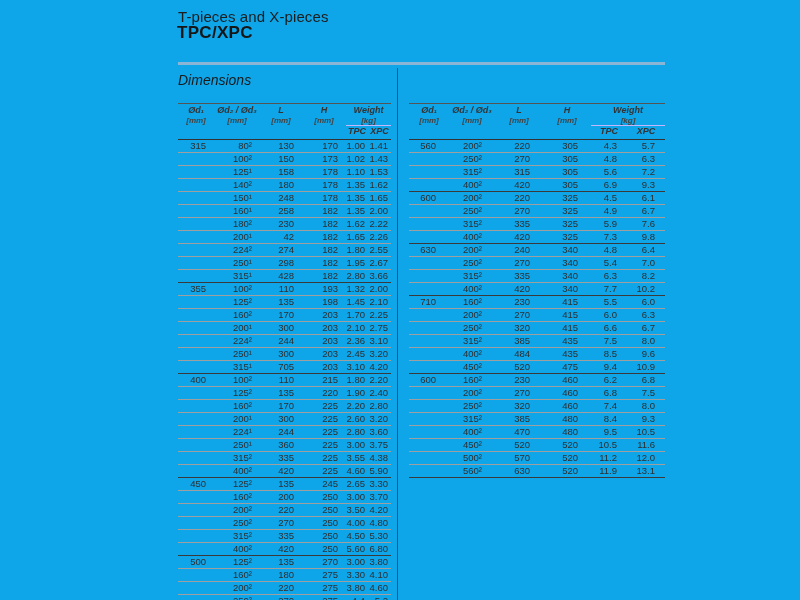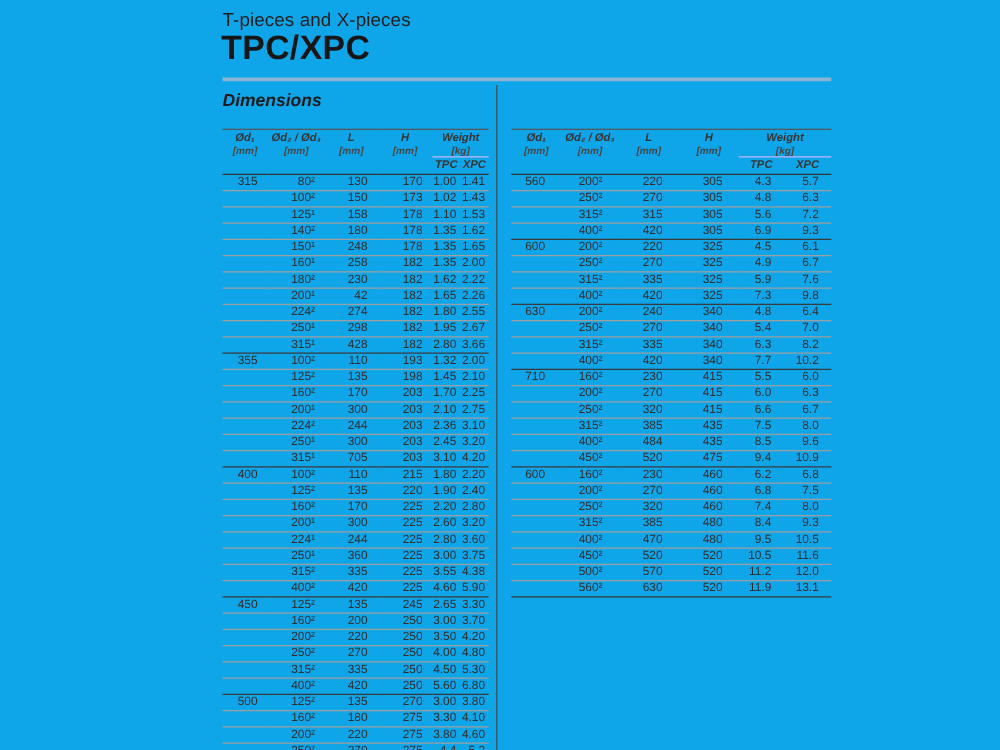--- a/index.html
+++ b/index.html
@@ -23,21 +23,21 @@
     left: 178px;
     top: 8px;
     font-size: 15px;
     color: #1d1d1d;
     letter-spacing: 0.1px;
   }
   .title {
     position: absolute;
     left: 177px;
     top: 23px;
-    font-size: 27px;
+    font-size: 17px;
     font-weight: 800;
     color: #161616;
     letter-spacing: 0.3px;
   }
   .accent-rule {
     position: absolute;
     left: 178px;
     top: 62px;
     width: 487px;
     height: 3px;
@@ -49,21 +49,21 @@
     top: 68px;
     width: 1px;
     height: 532px;
     background: #4a4a4a;
   }
   .section-title {
     position: absolute;
     left: 178px;
     top: 72px;
     font-size: 14px;
-    font-weight: 700;
+    font-weight: 400;
     font-style: italic;
     color: #1a1a1a;
   }
   table.dim {
     position: absolute;
     border-collapse: collapse;
     table-layout: fixed;
     border-top: 1px solid #555;
   }
   table.dim.left  { left: 178px; top: 103px; width: 213px; }

